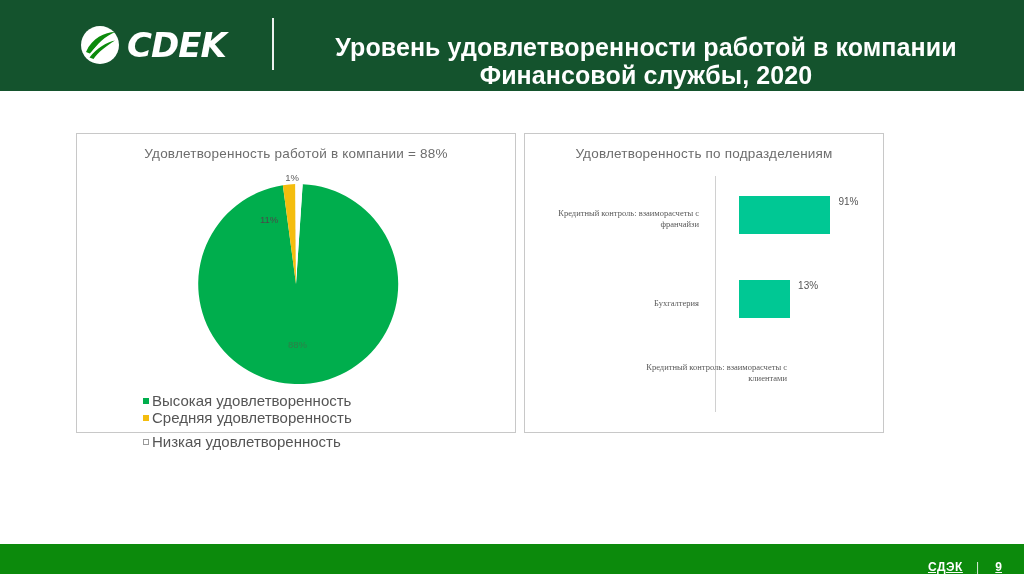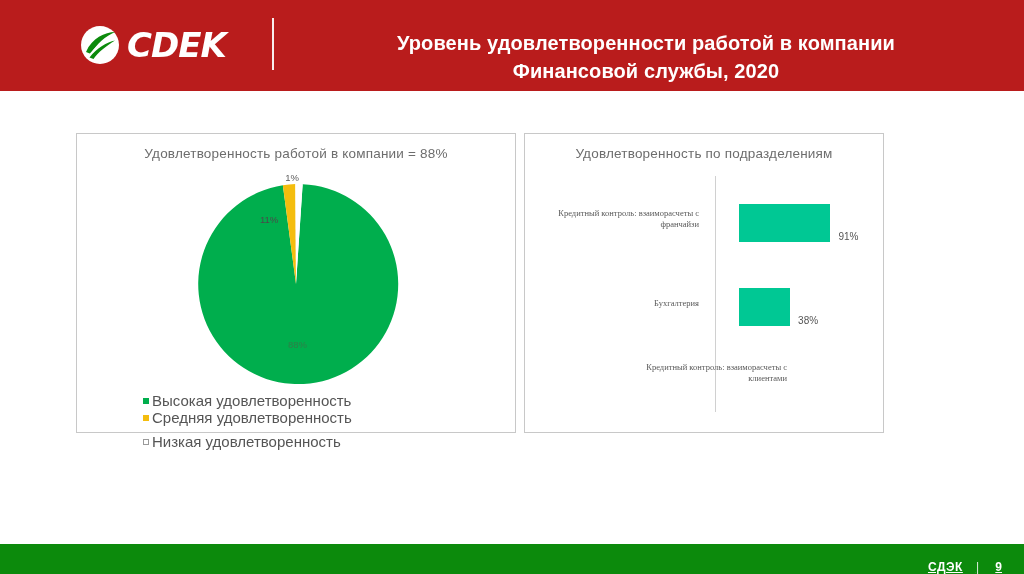--- a/index.html
+++ b/index.html
@@ -22,21 +22,21 @@
     background: #ffffff;
   }
 
   
   .header {
     position: absolute;
     left: 0;
     top: 0;
     width: 1024px;
     height: 110px;
-    background: #b91c1c;
+    background: #14532d;
     display: flex;
     align-items: center;
     box-sizing: border-box;
   }
   .logo-wrap {
     position: absolute;
     left: 80px;
     top: 20px;
     display: flex;
     align-items: center;
@@ -67,21 +67,21 @@
     background: #ffffff;
     opacity: 0.92;
   }
   .header-title {
     position: absolute;
     left: 296px;
     top: 16px;
     width: 700px;
     text-align: center;
     color: #ffffff;
-    font-size: 20px;
+    font-size: 25px;
     font-weight: bold;
     line-height: 28px;
     letter-spacing: 0.1px;
   }
   .header-title .line {
     display: block;
   }
 
   
   .canvas {
@@ -232,21 +232,21 @@
     font-size: 8.5px;
     line-height: 11px;
     color: #595959;
     font-family: Liberation Serif, serif;
   }
   .bar-track {
     position: relative;
     flex: 1 1 auto;
     height: 100%;
     display: flex;
-    align-items: flex-end;
+    align-items: flex-start;
     padding-left: 32px;
   }
   .bar-fill {
     height: 38px;
     background: #00c894;
   }
   .bar-value {
     font-size: 10px;
     color: #555555;
     margin-left: 8px;
@@ -367,21 +367,21 @@
             <span class="bar-value">91%</span>
           </div>
         </div>
 
         <div class="bar-row" style="top:110px;">
           <div class="bar-cat">
             <span>Бухгалтерия</span>
           </div>
           <div class="bar-track">
             <div class="bar-fill" style="width:35.5%;"></div>
-            <span class="bar-value">38%</span>
+            <span class="bar-value">13%</span>
           </div>
         </div>
 
         <div class="bar-row" style="top:192px;flex-direction:column;">
           <div class="bar-cat">
             <span>Кредитный контроль: взаиморасчеты с</span>
             <span>клиентами</span>
           </div>
           <div class="bar-track">
             <div class="bar-fill" style="width:20.5%;"></div>

